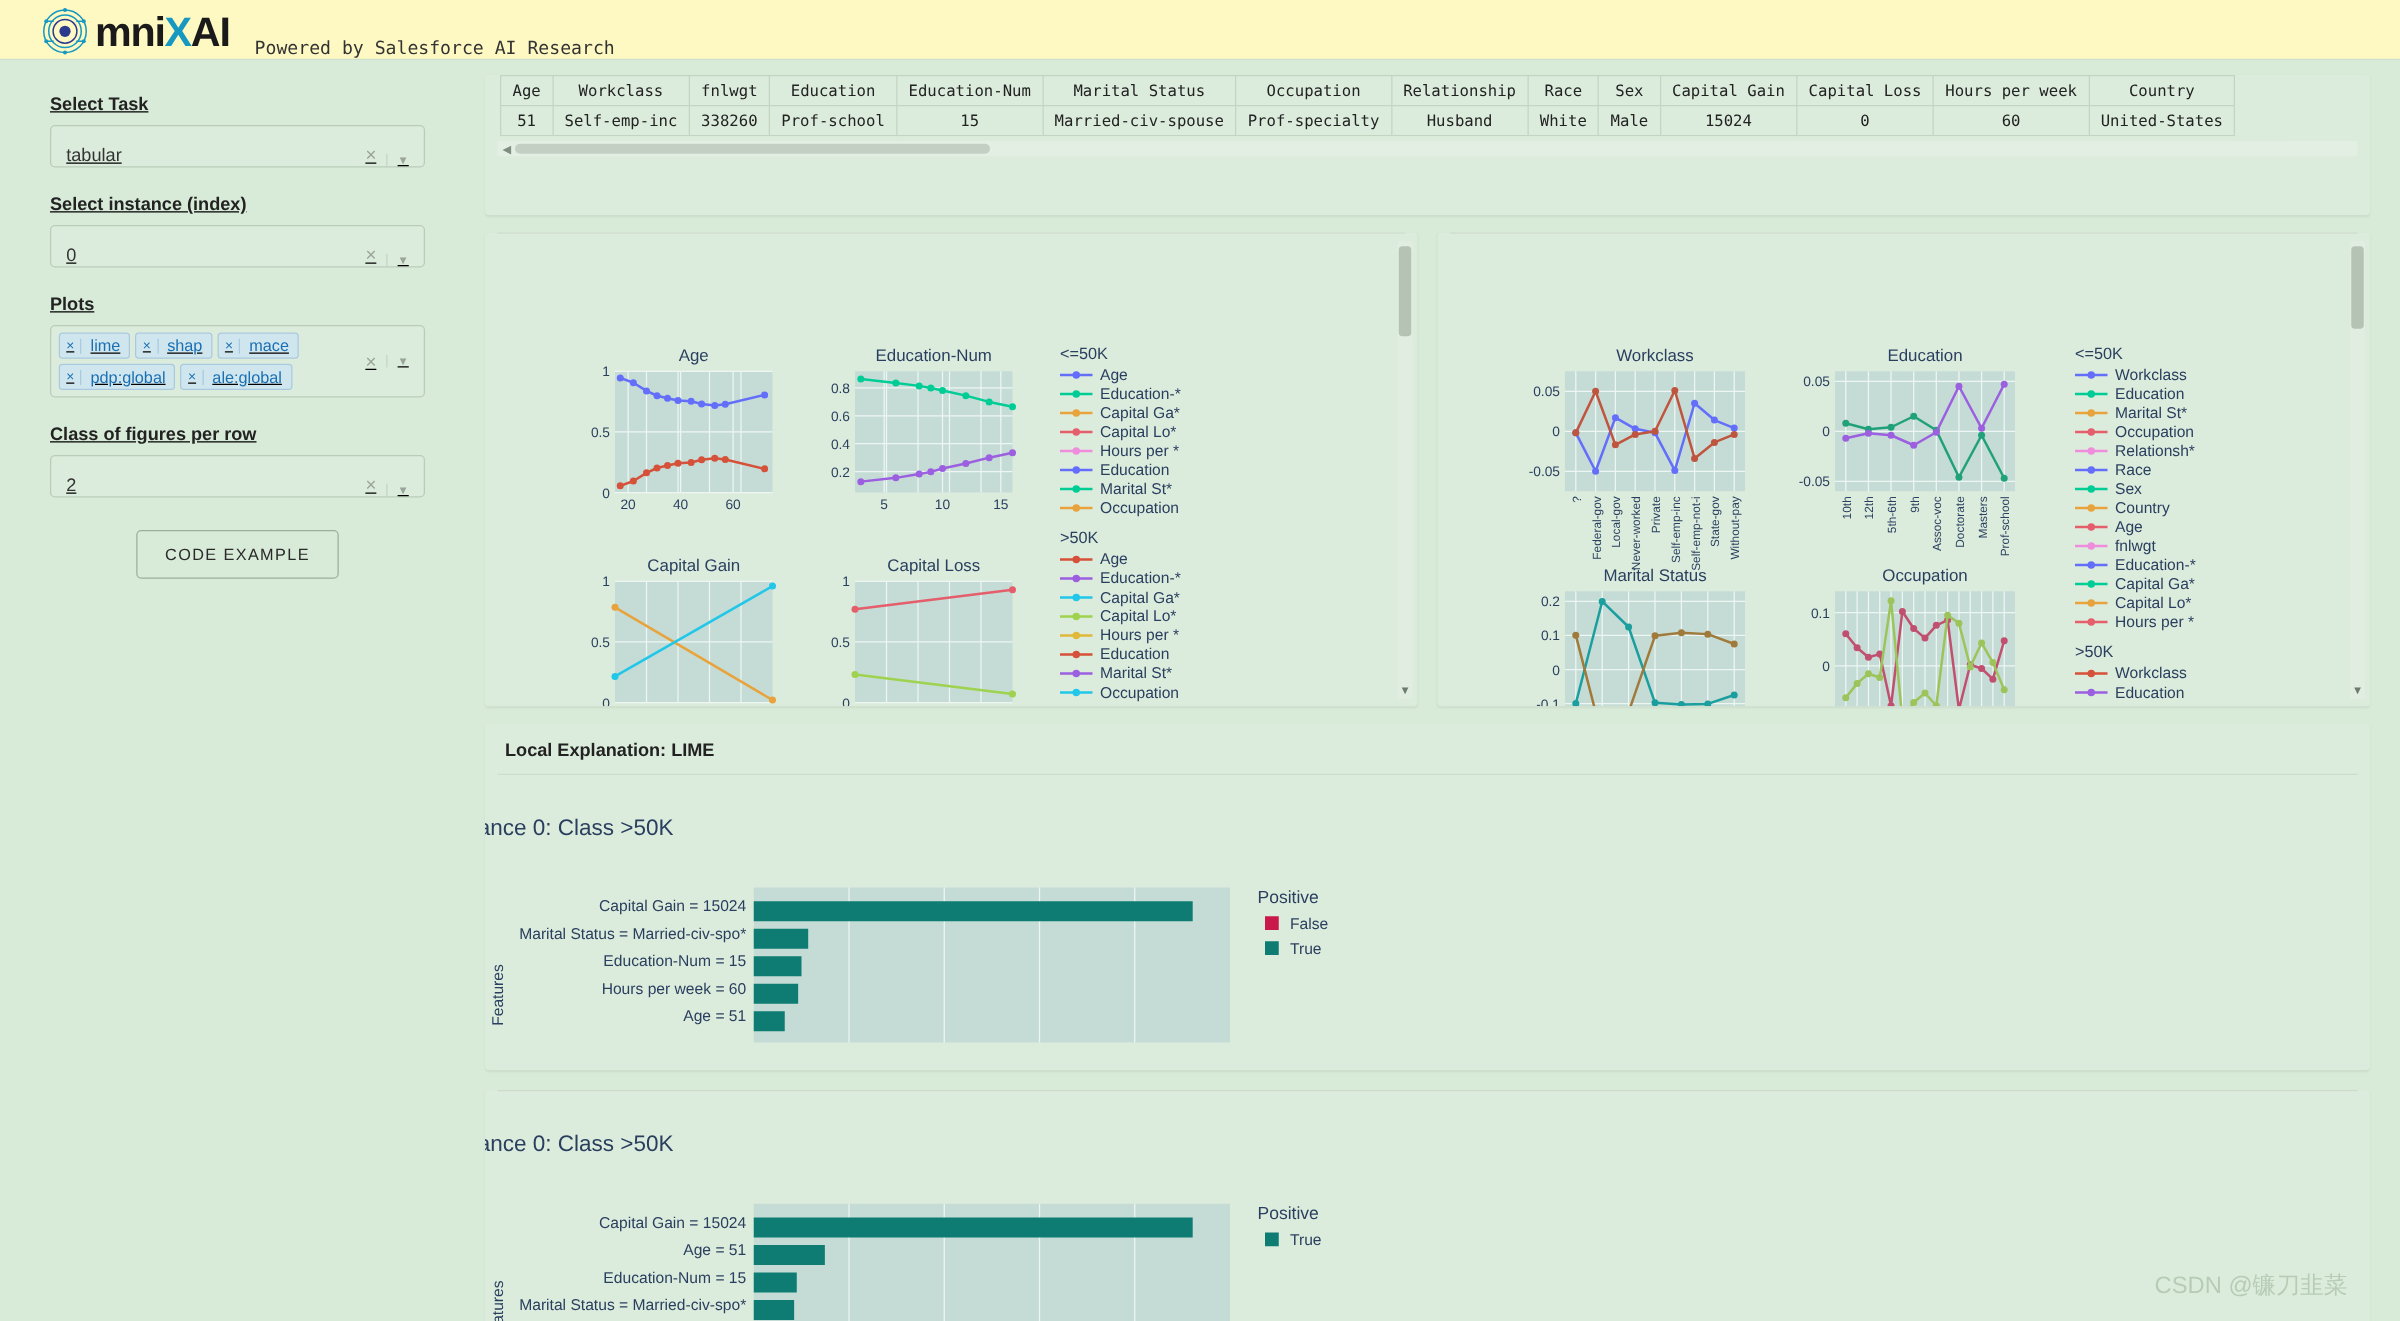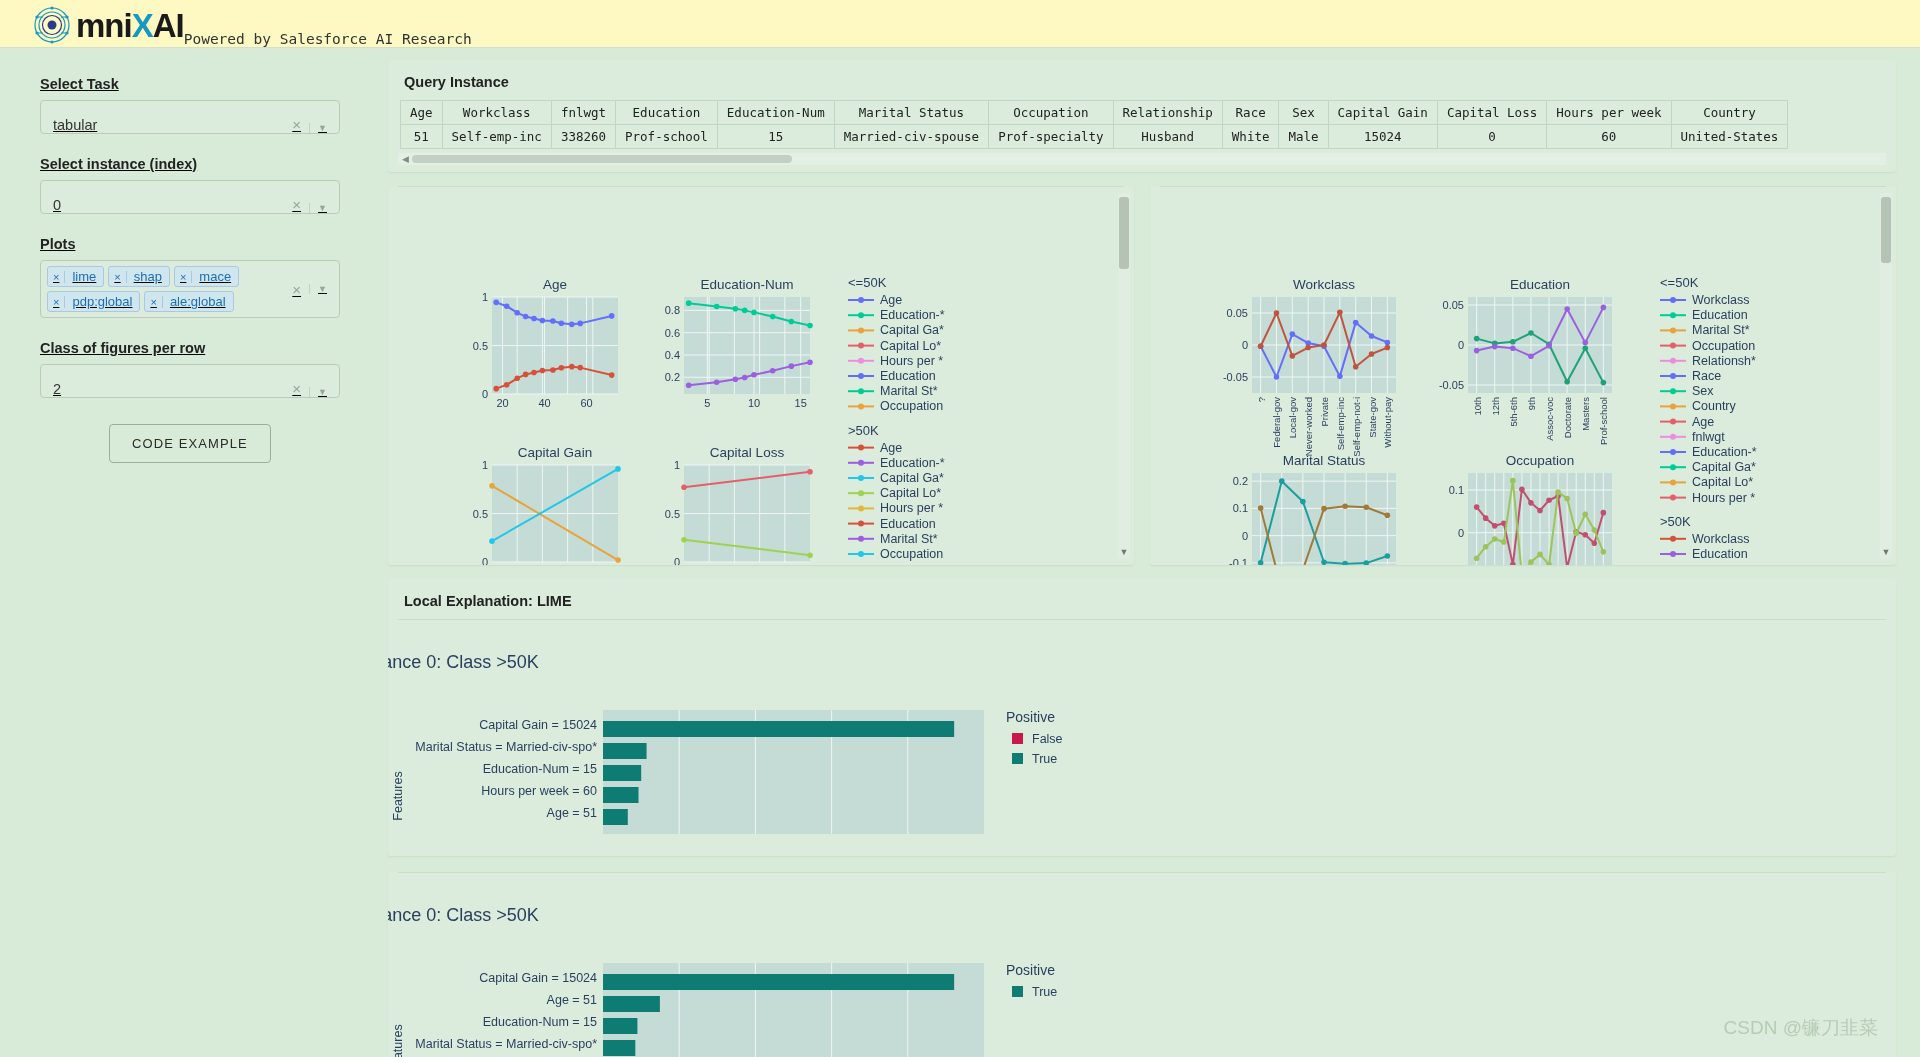--- a/index.html
+++ b/index.html
@@ -20,21 +20,21 @@
   #logo-wrap { display:flex; align-items:center; }
   .logo-mark { width: 44px; height: 44px; }
   .logo-text {
     font-family: "Liberation Sans", sans-serif;
     font-size: 33px; font-weight: 700; letter-spacing:-1px;
     color:#1a1a1a; margin-left: 2px; line-height:1;
   }
   .logo-text .x { color:#1798c1; }
   .powered {
     font-family: "DejaVu Sans Mono", monospace;
-    font-size: 14.5px; color:#333; letter-spacing:0px;
+    font-size: 14.5px; color:#333; margin-left: 20px; letter-spacing:0px;
   }
   
   #body-wrap { display:flex; height: calc(1057px - 48px); }
   #sidebar { width: 380px; flex:0 0 380px; padding: 28px 40px 0 40px; }
   #main { flex:1; padding: 12px 24px 0 8px; overflow:hidden; }
 
   #dash-title {
     font-size: 27px; font-weight: 700; color:#222;
     text-align:center; margin: 12px 0 30px 0;
   }
@@ -208,21 +208,20 @@
         <span class="sel-caret">▼</span>
       </div>
     </div>
 
     <button id="code-example-btn">CODE EXAMPLE</button>
   </div>
 
   <div id="main">
 
     <div class="card" id="query-card">
-      <div class="card-title">Query Instance</div>
       <div id="qi-scroll">
         <table class="qi">
           <thead>
               <tr id="qi-head">
                 <th>Age</th>
                 <th>Workclass</th>
                 <th>fnlwgt</th>
                 <th>Education</th>
                 <th>Education-Num</th>
                 <th>Marital Status</th>

